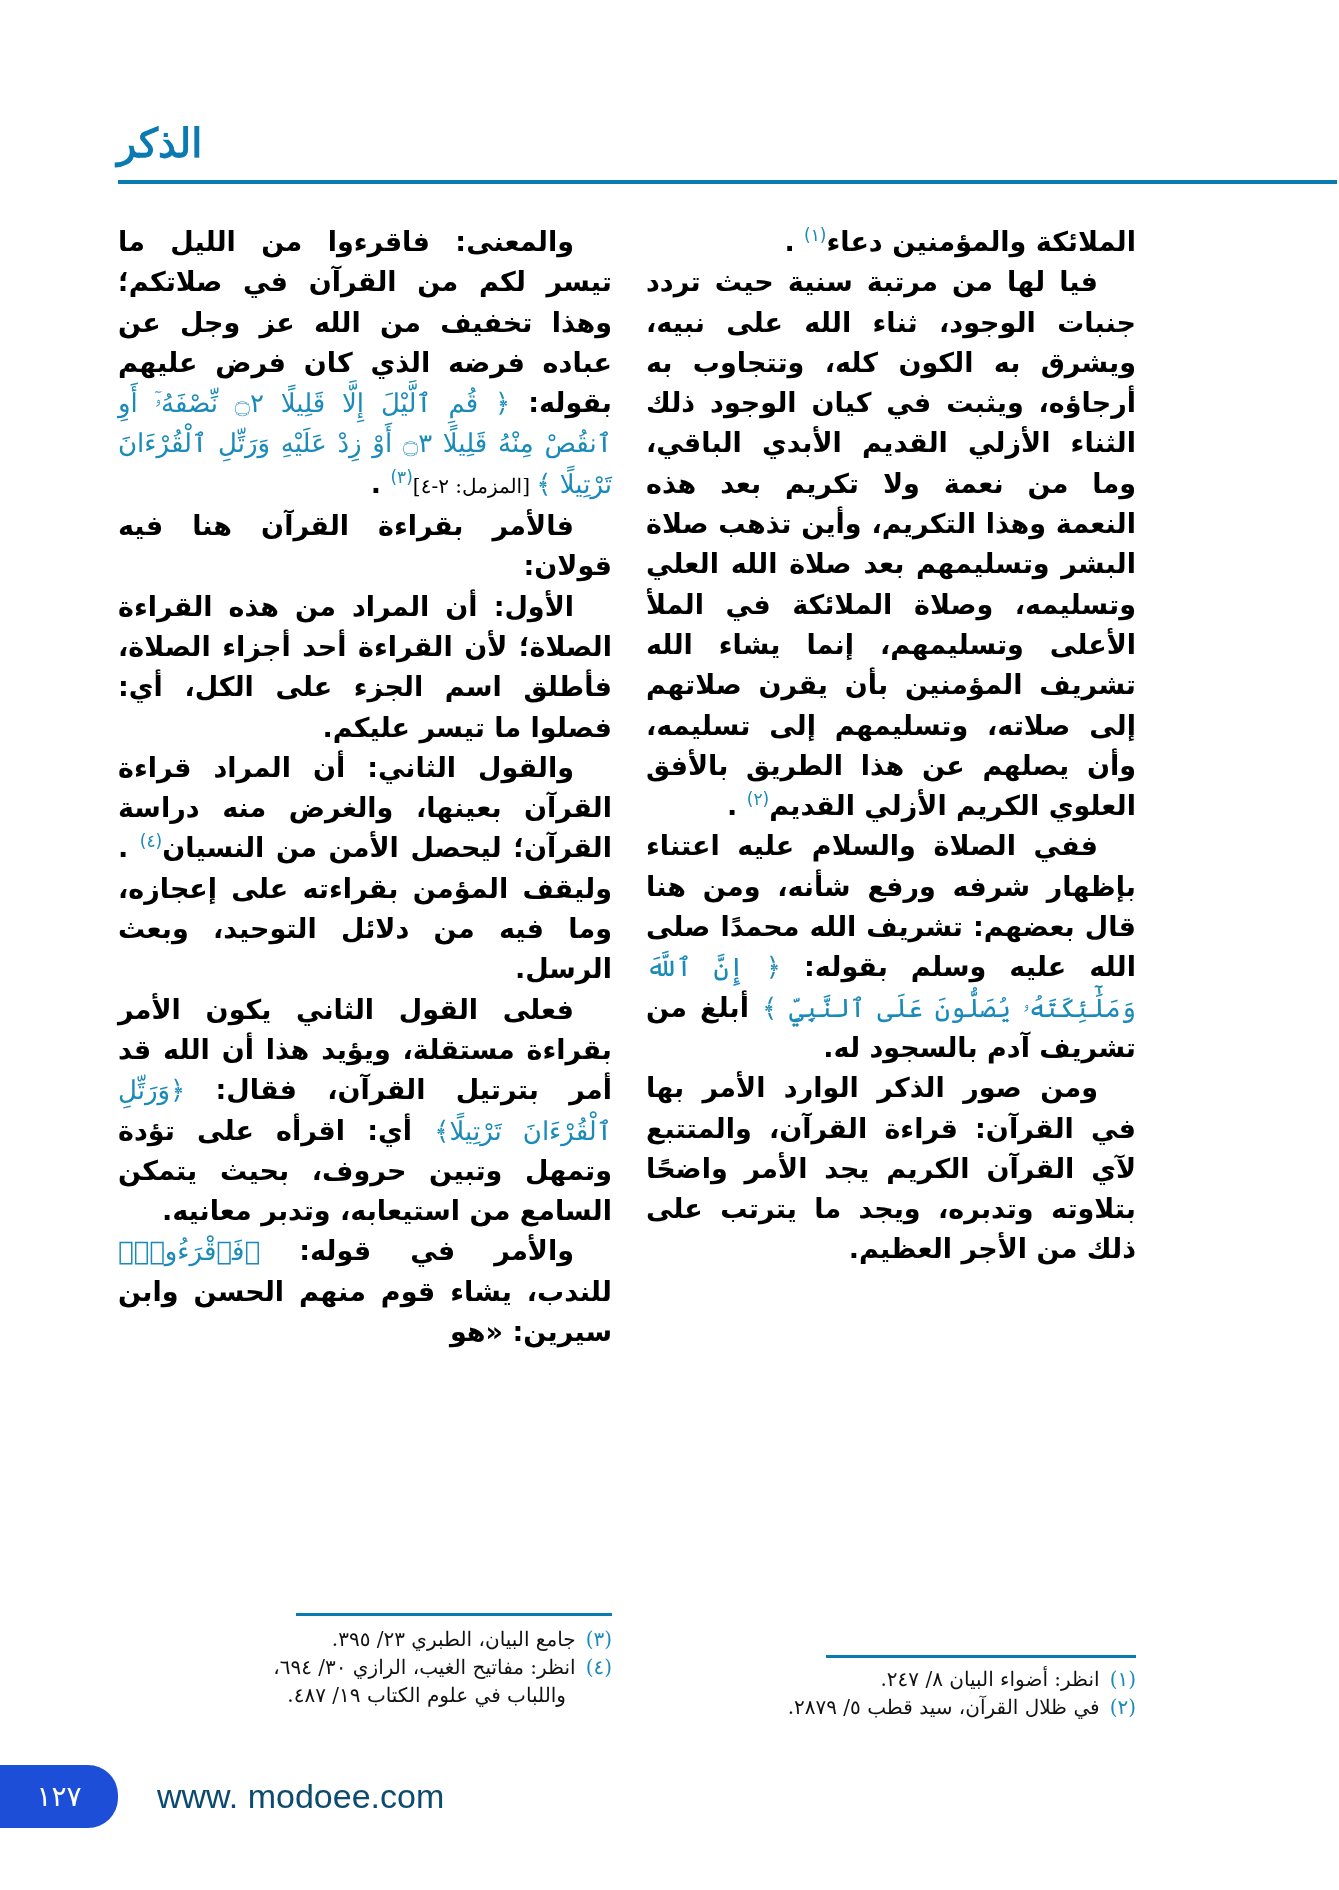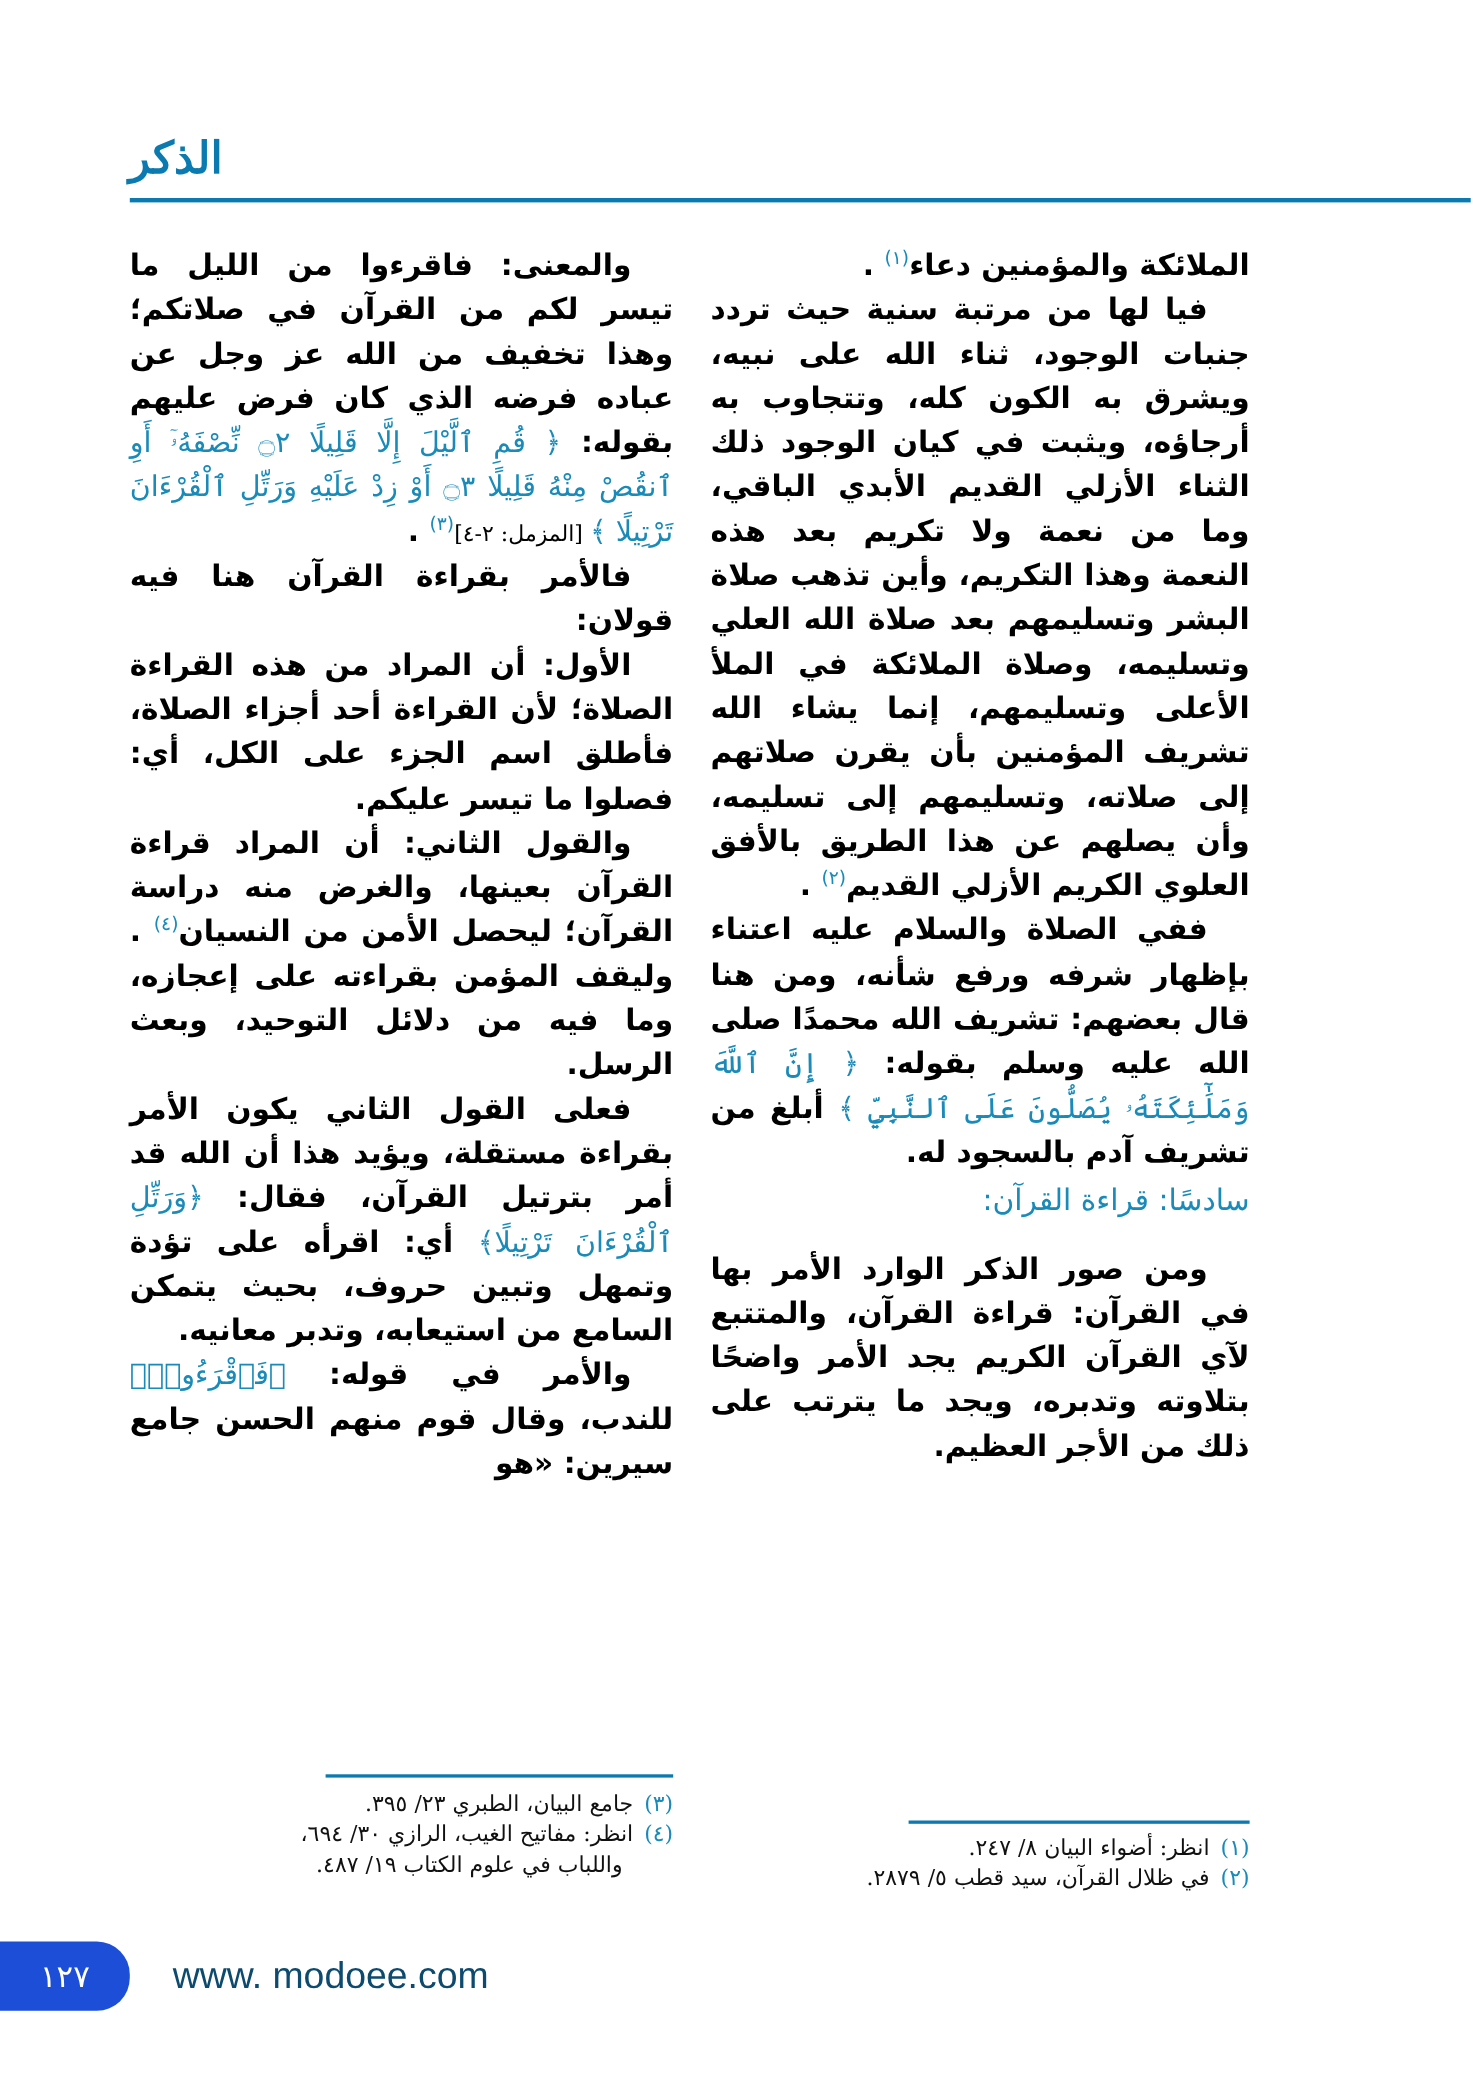--- a/index.html
+++ b/index.html
@@ -64,21 +64,20 @@
 <div class="col col-right">
   <p>
     <span>الملائكة والمؤمنين دعاء</span><span class="fn-mark">(١)</span><span> .</span>
   </p>
   <p class="indent">
     <span>فيا لها من مرتبة سنية حيث تردد جنبات الوجود، ثناء الله على نبيه، ويشرق به الكون كله، وتتجاوب به أرجاؤه، ويثبت في كيان الوجود ذلك الثناء الأزلي القديم الأبدي الباقي، وما من نعمة ولا تكريم بعد هذه النعمة وهذا التكريم، وأين تذهب صلاة البشر وتسليمهم بعد صلاة الله العلي وتسليمه، وصلاة الملائكة في الملأ الأعلى وتسليمهم، إنما يشاء الله تشريف المؤمنين بأن يقرن صلاتهم إلى صلاته، وتسليمهم إلى تسليمه، وأن يصلهم عن هذا الطريق بالأفق العلوي الكريم الأزلي القديم</span><span class="fn-mark">(٢)</span><span> .</span>
   </p>
   <p class="indent">
     <span>ففي الصلاة والسلام عليه اعتناء بإظهار شرفه ورفع شأنه، ومن هنا قال بعضهم: تشريف الله محمدًا صلى الله عليه وسلم بقوله: </span><span class="quran">﴿ إِنَّ ٱللَّهَ وَمَلَٰٓئِكَتَهُۥ يُصَلُّونَ عَلَى ٱلنَّبِيِّ ﴾</span><span> أبلغ من تشريف آدم بالسجود له.</span>
   </p>
-  <p class="section-heading">سادسًا: قراءة القرآن:</p>
   <p class="indent">
     <span>ومن صور الذكر الوارد الأمر بها في القرآن: قراءة القرآن، والمتتبع لآي القرآن الكريم يجد الأمر واضحًا بتلاوته وتدبره، ويجد ما يترتب على ذلك من الأجر العظيم.</span>
   </p>
 </div>
 
 <div class="fn-rule fn-rule-right"></div>
 <div class="footnotes fn-right">
   <p class="footnote"><span class="num">(١)</span><span>انظر: أضواء البيان ٨/ ٢٤٧.</span></p>
   <p class="footnote"><span class="num">(٢)</span><span>في ظلال القرآن، سيد قطب ٥/ ٢٨٧٩.</span></p>
 </div>
@@ -93,21 +92,21 @@
   <p class="indent">
     <span>الأول:</span><span> أن المراد من هذه القراءة الصلاة؛ لأن القراءة أحد أجزاء الصلاة، فأطلق اسم الجزء على الكل، أي: فصلوا ما تيسر عليكم.</span>
   </p>
   <p class="indent">
     <span>والقول الثاني:</span><span> أن المراد قراءة القرآن بعينها، والغرض منه دراسة القرآن؛ ليحصل الأمن من النسيان</span><span class="fn-mark">(٤)</span><span> . وليقف المؤمن بقراءته على إعجازه، وما فيه من دلائل التوحيد، وبعث الرسل.</span>
   </p>
   <p class="indent">
     <span>فعلى القول الثاني يكون الأمر بقراءة مستقلة، ويؤيد هذا أن الله قد أمر بترتيل القرآن، فقال: </span><span class="quran">﴿وَرَتِّلِ ٱلْقُرْءَانَ تَرْتِيلًا﴾</span><span> أي: اقرأه على تؤدة وتمهل وتبين حروف، بحيث يتمكن السامع من استيعابه، وتدبر معانيه.</span>
   </p>
   <p class="indent">
-    <span>والأمر في قوله: </span><span class="quran">﴿فَٱقْرَءُوا۟﴾</span><span> للندب، وقال قوم منهم الحسن جامع سيرين: «هو</span>
+    <span>والأمر في قوله: </span><span class="quran">﴿فَٱقْرَءُوا۟﴾</span><span> للندب، يشاء قوم منهم الحسن وابن سيرين: «هو</span>
   </p>
 </div>
 
 <div class="fn-rule fn-rule-left"></div>
 <div class="footnotes fn-left">
   <p class="footnote"><span class="num">(٣)</span><span>جامع البيان، الطبري ٢٣/ ٣٩٥.</span></p>
   <p class="footnote"><span class="num">(٤)</span><span>انظر: مفاتيح الغيب، الرازي ٣٠/ ٦٩٤،</span><span class="cont">واللباب في علوم الكتاب ١٩/ ٤٨٧.</span></p>
 </div>
 
 <div class="page-badge">١٢٧</div>

